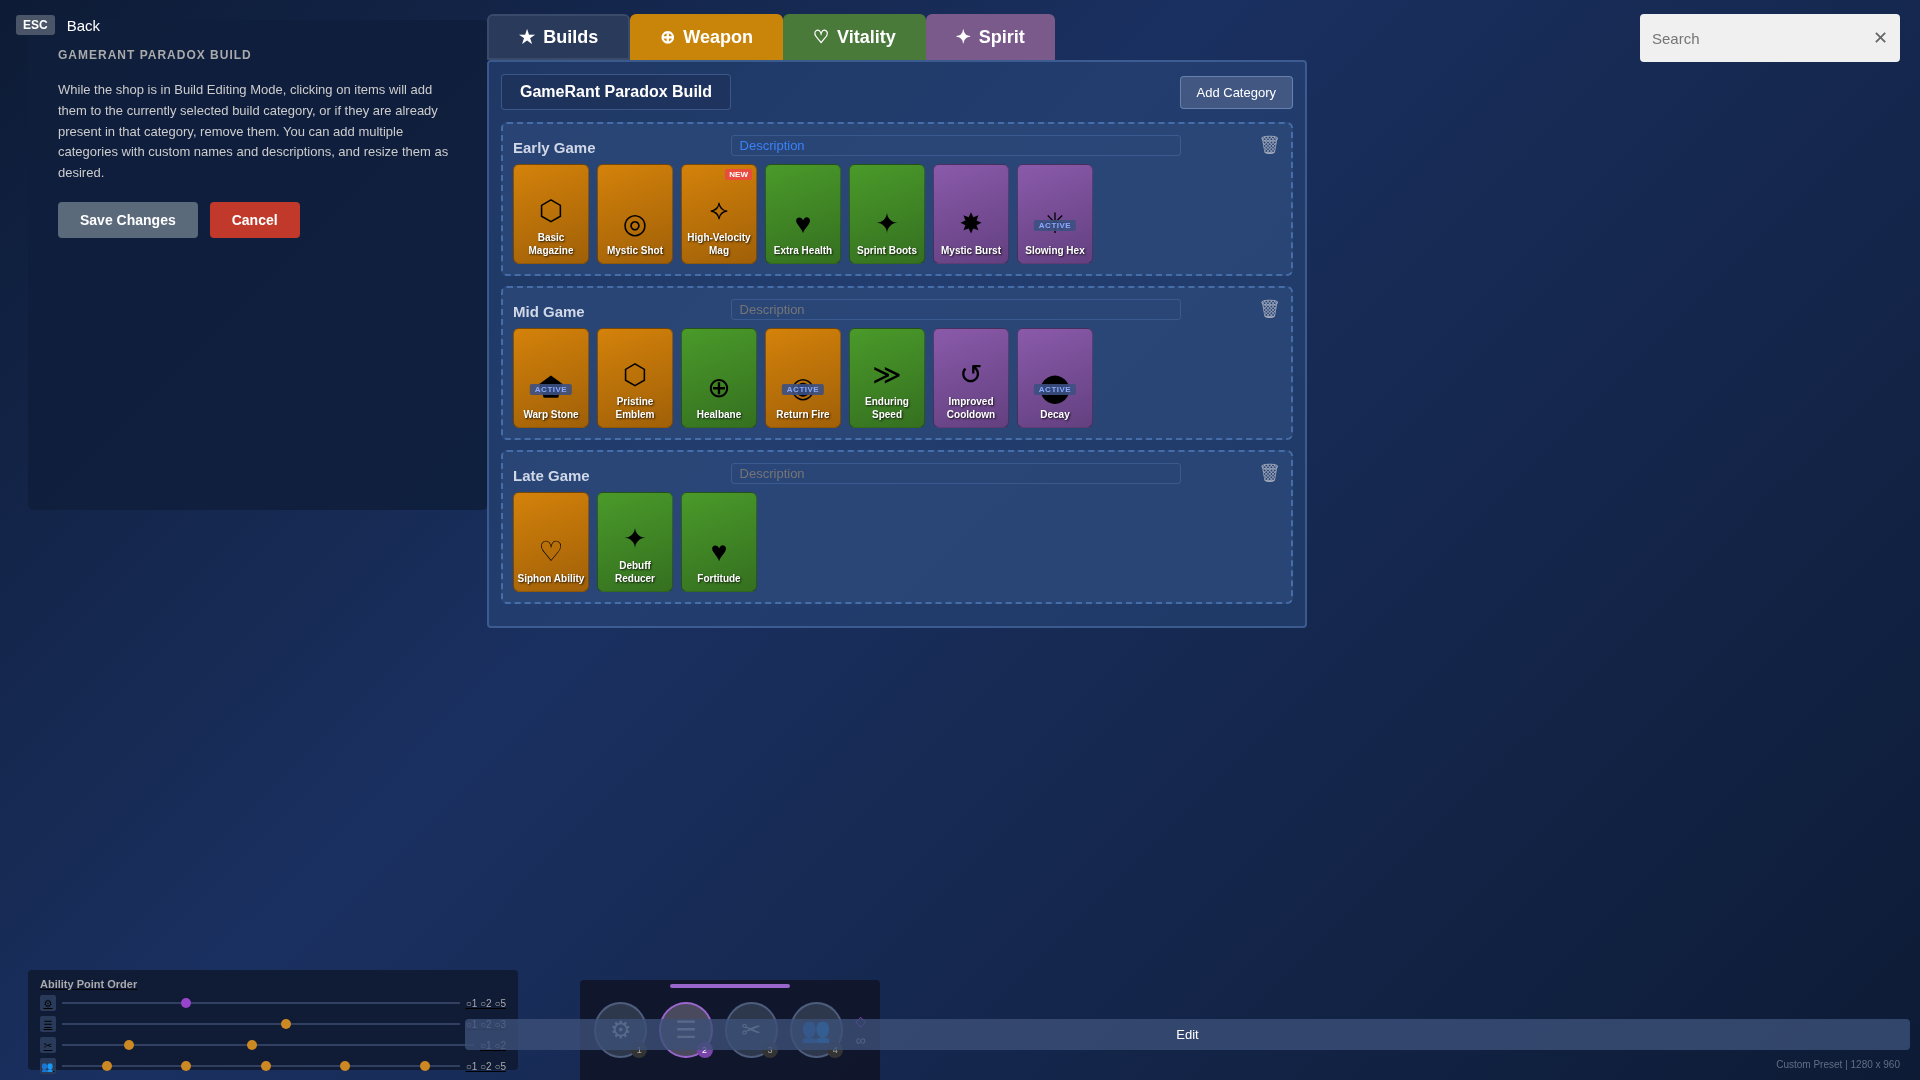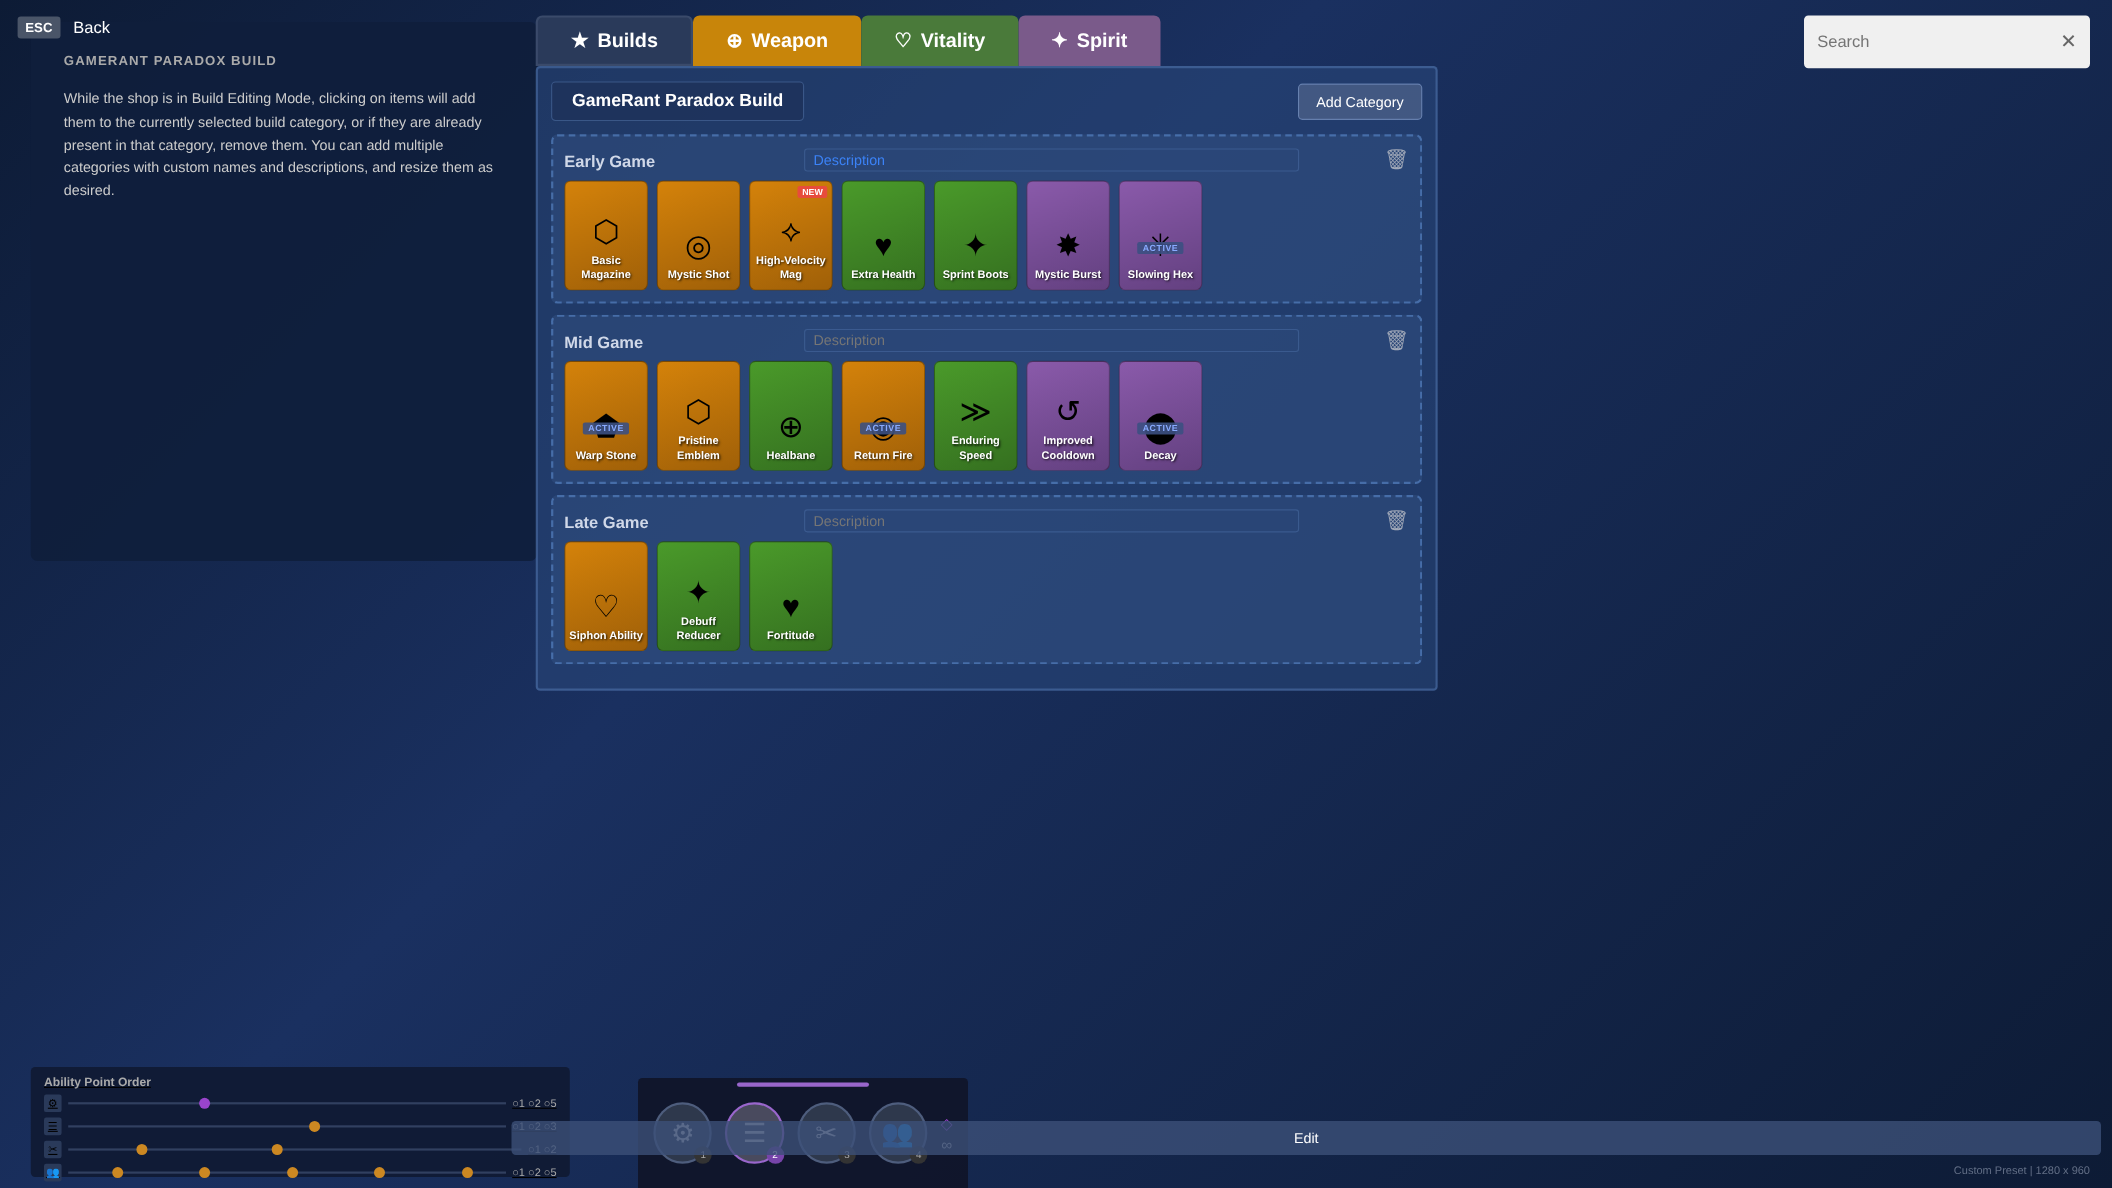--- a/index.html
+++ b/index.html
@@ -479,20 +479,24 @@
 <div class="bg-overlay"></div>
 
 <div class="esc-bar" style="top:0;left:0;height:50px;display:flex;align-items:center;gap:12px;padding:0 16px;position:absolute;z-index:30;">
   <span class="esc-badge">ESC</span>
   <span class="back-label">Back</span>
 </div>
 
 <div class="left-panel">
   <div class="build-subtitle">GAMERANT PARADOX BUILD</div>
   <div class="build-description">While the shop is in Build Editing Mode, clicking on items will add them to the currently selected build category, or if they are already present in that category, remove them. You can add multiple categories with custom names and descriptions, and resize them as desired.</div>
+  <div class="btn-row">
+    <button class="btn-save">Save Changes</button>
+    <button class="btn-cancel">Cancel</button>
+  </div>
 </div>
 
 <div class="main-panel">
 
   <div class="tabs">
     <div class="tab tab-builds">
       <span>★</span>
       <span>Builds</span>
     </div>
     <div class="tab tab-weapon">

